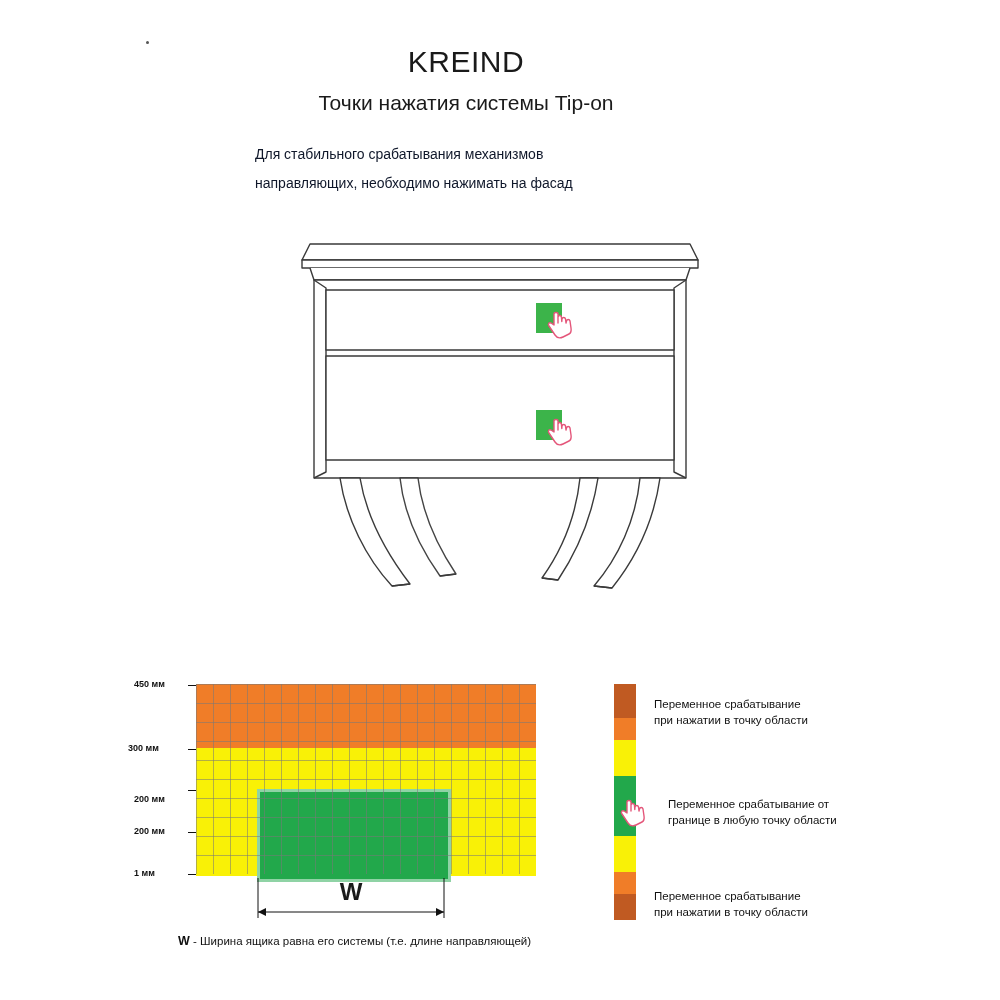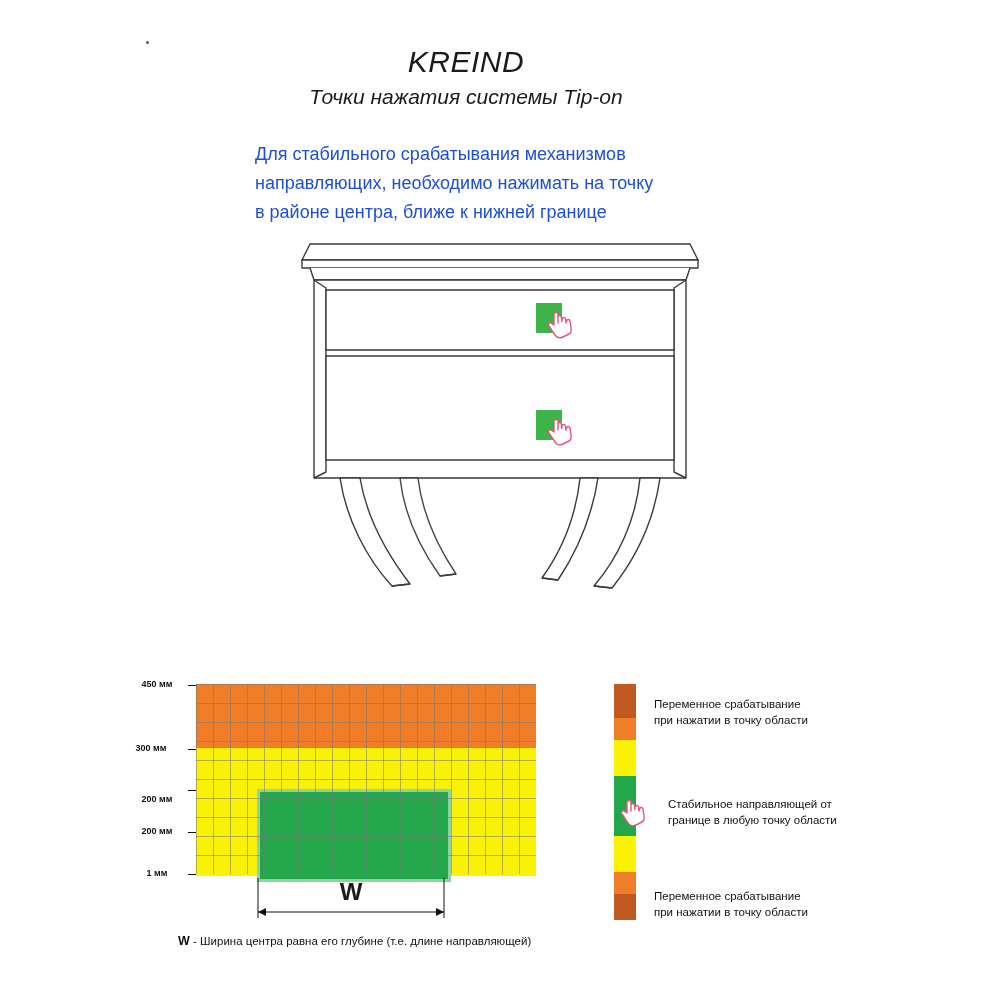--- a/index.html
+++ b/index.html
@@ -16,43 +16,42 @@
     overflow: hidden;
   }
 
   
   #header {
     position: absolute;
     top: 44px;
     left: 0;
     width: 932px;
     text-align: center;
-    font-style: italic;
   }
   #brand-title {
     font-size: 30px;
     letter-spacing: 0.5px;
     font-weight: 400;
     line-height: 36px;
   }
   #subtitle {
     font-size: 21px;
     font-weight: 400;
     line-height: 30px;
-    margin-top: 2px;
+    margin-top: 8px;
   }
 
   #intro {
     position: absolute;
     top: 140px;
     left: 255px;
     width: 520px;
-    font-size: 18px;
+    font-size: 14px;
     line-height: 29px;
-    color: #1d4ed8;
+    color: #0f172a;
   }
 
   
   #stray-dot {
     position: absolute;
     left: 146px;
     top: 41px;
     width: 3px;
     height: 3px;
     background: #555;
@@ -112,21 +111,21 @@
     left: 0; top: 0;
     width: 340px; height: 190px;
     background-image:
       repeating-linear-gradient(to right, rgba(120,120,120,0.55) 0 1px, transparent 1px 17px),
       repeating-linear-gradient(to bottom, rgba(120,120,120,0.55) 0 1px, transparent 1px 19px);
     pointer-events: none;
   }
   .axis-label {
     position: absolute;
     font-size: 9px;
-    text-align: center;
+    text-align: left;
     width: 46px;
     color: #111;
     font-weight: bold;
   }
   .tick {
     position: absolute;
     left: 44px;
     width: 8px;
     height: 1px;
     background: #111;
@@ -193,22 +192,21 @@
 
 <div id="stray-dot"></div>
 
 <div id="header">
   <div id="brand-title">KREIND</div>
   <div id="subtitle">Точки нажатия системы Tip-on</div>
 </div>
 
 <div id="intro">
   <div>Для стабильного срабатывания механизмов</div>
-  <div>направляющих, необходимо нажимать на точку</div>
-  <div>в районе центра, ближе к нижней границе</div>
+  <div>направляющих, необходимо нажимать на фасад</div>
 </div>
 
 <div id="cabinet-figure">
   <svg width="440" height="380" viewBox="0 0 440 380" fill="none" stroke="#3a3a3a" stroke-width="1.4" stroke-linejoin="round">
 
     <path d="M22 32 L30 16 L410 16 L418 32 Z" fill="#fff"></path>
     <path d="M22 32 L418 32 L418 40 L22 40 Z" fill="#fff"></path>
     <path d="M30 40 L34 52 L406 52 L410 40" fill="#fff"></path>
 
     <path d="M34 52 L34 250 L406 250 L406 52 Z" fill="#fff"></path>
@@ -273,21 +271,21 @@
     <svg width="188" height="46" viewBox="0 0 188 46" stroke="#111" fill="none">
       <path d="M1 0 L1 40 M187 0 L187 40" stroke-width="1"></path>
       <path d="M1 34 L187 34" stroke-width="1"></path>
       <path d="M1 34 L9 30 L9 38 Z" fill="#111" stroke="none"></path>
       <path d="M187 34 L179 30 L179 38 Z" fill="#111" stroke="none"></path>
     </svg>
     <div id="w-letter" style="width:188px; top:0;">W</div>
   </div>
 
   <div id="w-caption" style="left:178px; top:934px;">
-    <b>W</b><span> - Ширина центра равна его глубине (т.е. длине направляющей)</span>
+    <b>W</b><span> - Ширина ящика равна его системы (т.е. длине направляющей)</span>
   </div>
 </div>
 
 <div id="legend">
 
   <div id="legend-bar">
     <div class="legend-seg" style="top:0;   height:34px; background:#c05a22;"></div>
     <div class="legend-seg" style="top:34px; height:22px; background:#f07d28;"></div>
     <div class="legend-seg" style="top:56px; height:36px; background:#f9f106;"></div>
     <div class="legend-seg" style="top:92px; height:60px; background:#22a84b;"></div>
@@ -301,21 +299,21 @@
       <path d="M10 6 L10 17 L7 15 C5 14 3.5 16 5 18 L11 27 C13 30 16 30.5 19 29 L25 26 C27 25 27.5 23 27 20 L26 13 C25.5 11 23 11 22.5 13 L22 15 L21.5 11 C21 9 18.5 9 18 11 L17.8 13.5 L17.4 9 C17 7 14.5 7 14 9 L14 15 L14 6 C14 4 10 4 10 6 Z" fill="#ffffff" stroke="#e4567a" stroke-width="1.4" stroke-linejoin="round"></path>
     </svg>
   </div>
 
   <div class="legend-text" style="top:12px;">
     <div>Переменное срабатывание</div>
     <div>при нажатии в точку области</div>
   </div>
 
   <div class="legend-text" style="left:54px; top:112px;">
-    <div>Стабильное направляющей от</div>
+    <div>Переменное срабатывание от</div>
     <div>границе в любую точку области</div>
   </div>
 
   <div class="legend-text" style="top:204px;">
     <div>Переменное срабатывание</div>
     <div>при нажатии в точку области</div>
   </div>
 </div>
 
 </body></html>

